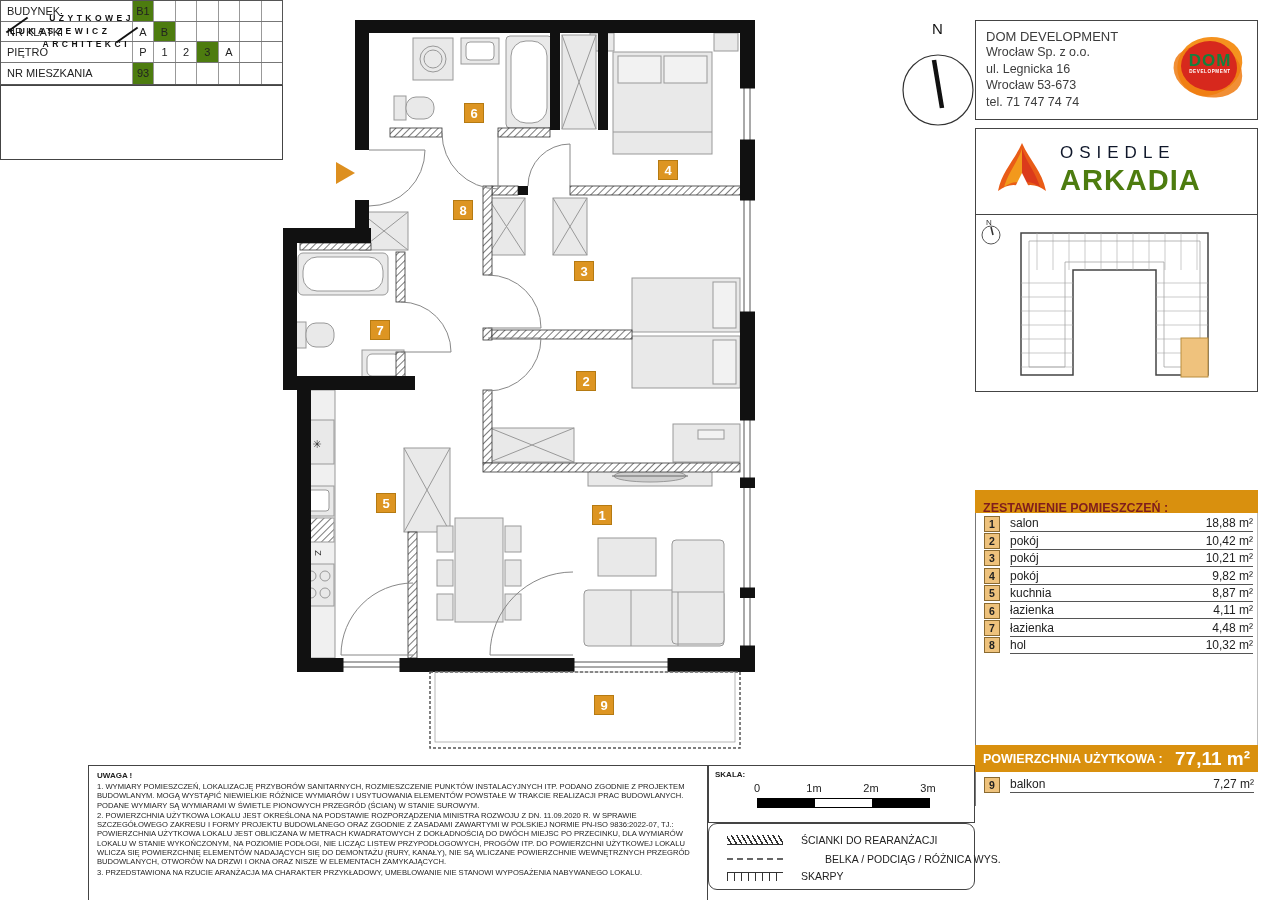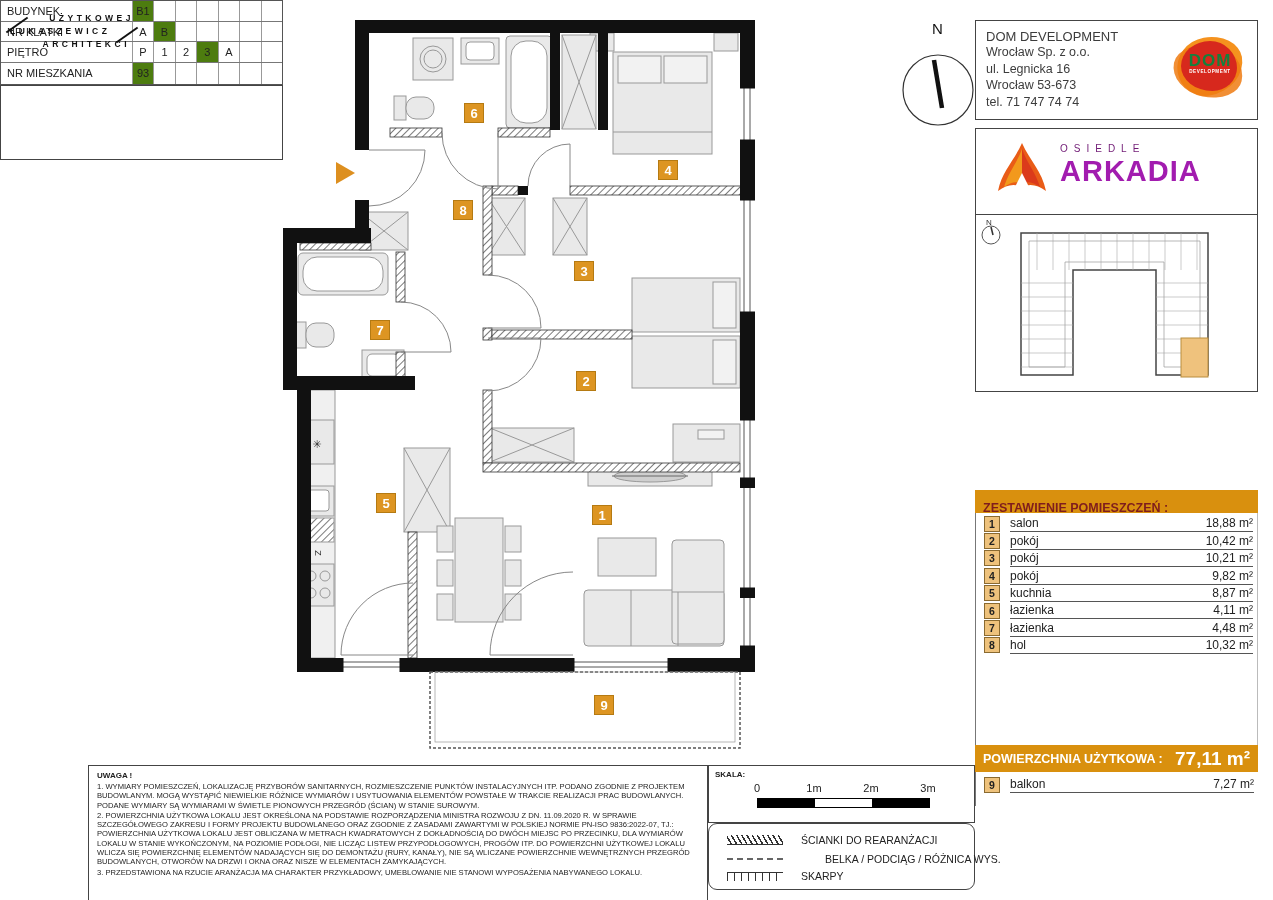--- a/index.html
+++ b/index.html
@@ -13,22 +13,22 @@
   #dom-logo{position:absolute;right:10px;top:14px;width:74px;height:66px;}
   .blob{position:absolute;}
   #blob-o1{left:4px;top:2px;width:66px;height:58px;background:#f5921e;border-radius:48% 52% 58% 42%/52% 44% 56% 48%;transform:rotate(-10deg);}
   #blob-o2{left:0px;top:10px;width:70px;height:52px;background:#ef7b12;opacity:.85;border-radius:55% 45% 50% 50%/48% 56% 44% 52%;transform:rotate(12deg);}
   #blob-red{left:8px;top:6px;width:56px;height:50px;background:#d7281d;border-radius:52% 48% 44% 56%/50% 54% 46% 50%;}
   #dom-logo .t1{position:absolute;left:0;right:0;top:16px;text-align:center;color:#15803d;font-weight:bold;font-size:17px;letter-spacing:1px;}
   #dom-logo .t2{position:absolute;left:0;right:0;top:34px;text-align:center;color:#fff;font-weight:bold;font-size:4.6px;letter-spacing:.6px;}
   #arkadia-box{left:975px;top:128px;width:283px;height:87px;}
   #arkadia-mark{position:absolute;left:16px;top:12px;}
   #arkadia-text{position:absolute;left:84px;top:14px;}
-  #arkadia-text .l1{font-size:10px;letter-spacing:6px;color:#701a75;}
-  #arkadia-text .l2{font-size:29px;font-weight:bold;letter-spacing:1px;color:#a21caf;margin-top:1px;}
+  #arkadia-text .l1{font-size:17px;letter-spacing:6px;color:#0f172a;}
+  #arkadia-text .l2{font-size:29px;font-weight:bold;letter-spacing:1px;color:#4d7c0f;margin-top:1px;}
   #sitemap-box{left:975px;top:214px;width:283px;height:178px;}
   #unit-table{left:975px;top:392px;width:283px;height:85px;border:1px solid #555;box-sizing:border-box;}
   .ut-row{display:flex;height:20.7px;border-bottom:1px solid #777;box-sizing:border-box;}
   .ut-row:last-child{border-bottom:none;}
   .ut-label{width:131px;font-size:11px;padding:4px 0 0 6px;box-sizing:border-box;}
   .ut-cell{width:21.5px;border-left:1px solid #999;font-size:11px;text-align:center;padding-top:4px;box-sizing:border-box;}
   .ut-cell.hl{background:#4d7c0f;}
   #rooms-header{left:975px;top:490px;width:283px;height:23px;background:#d9900e;color:#7f1d1d;
     font-size:12.5px;font-weight:bold;padding:11px 0 0 8px;box-sizing:border-box;}
   #rooms-list{left:975px;top:513px;width:283px;height:232px;border-left:1px solid #777;border-right:1px solid #bbb;box-sizing:border-box;padding-top:2px;}

